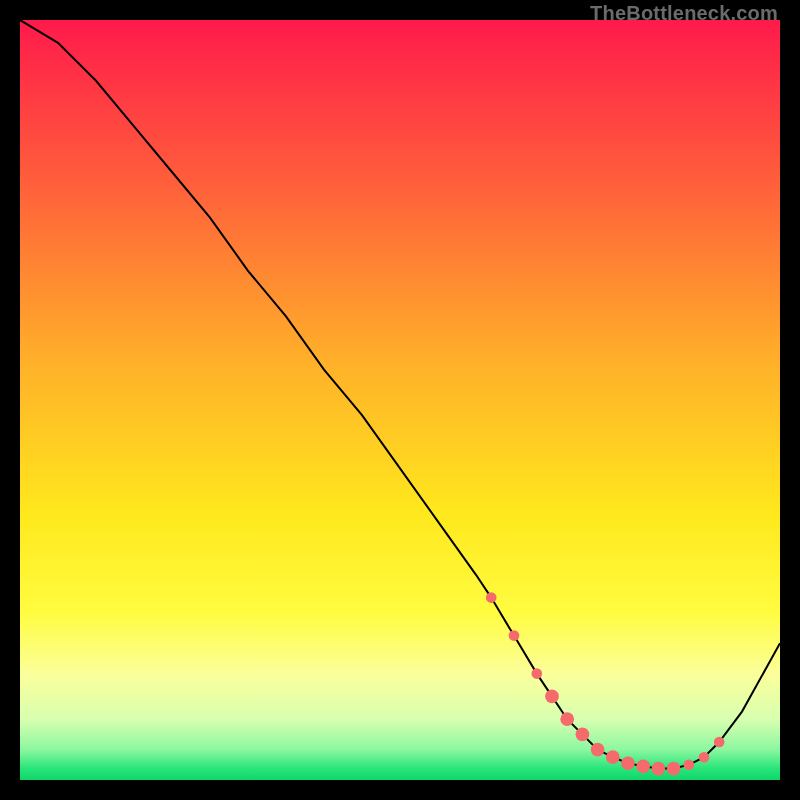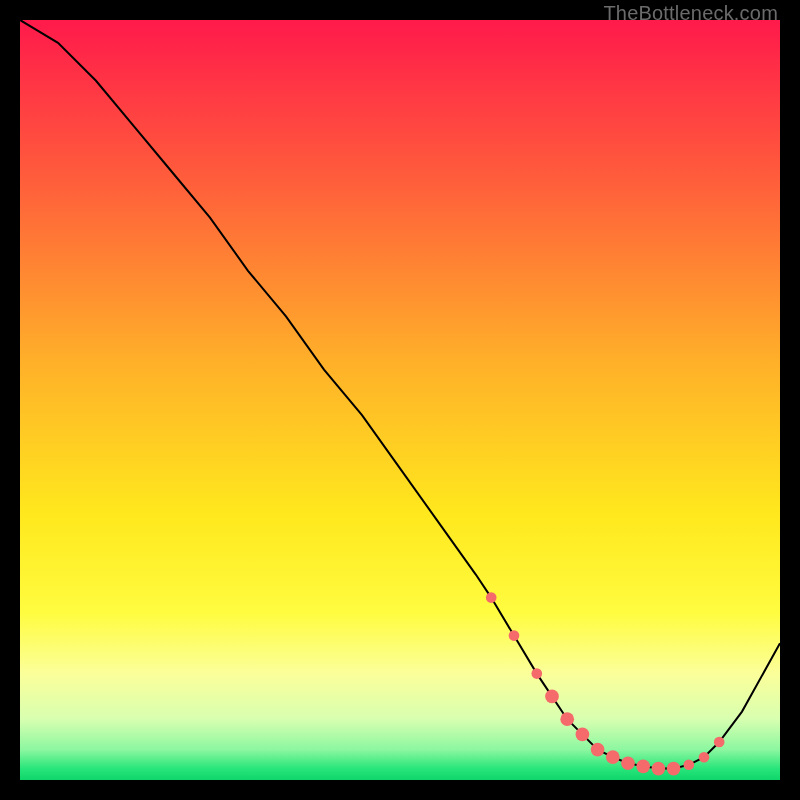--- a/index.html
+++ b/index.html
@@ -41,21 +41,21 @@
     width: 100%;
     height: 100%;
   }
   .watermark {
     position: absolute;
     top: 2px;
     right: 22px;
     color: #6b6b6b;
     font-size: 20px;
     letter-spacing: 0.2px;
-    font-weight: 400;
+    font-weight: 700;
   }
 </style>
 </head>
 <body>
 
 <div class="frame">
 
   <div class="plot">
     <svg class="gradient" viewBox="0 0 100 100" preserveAspectRatio="none">
       <defs>

